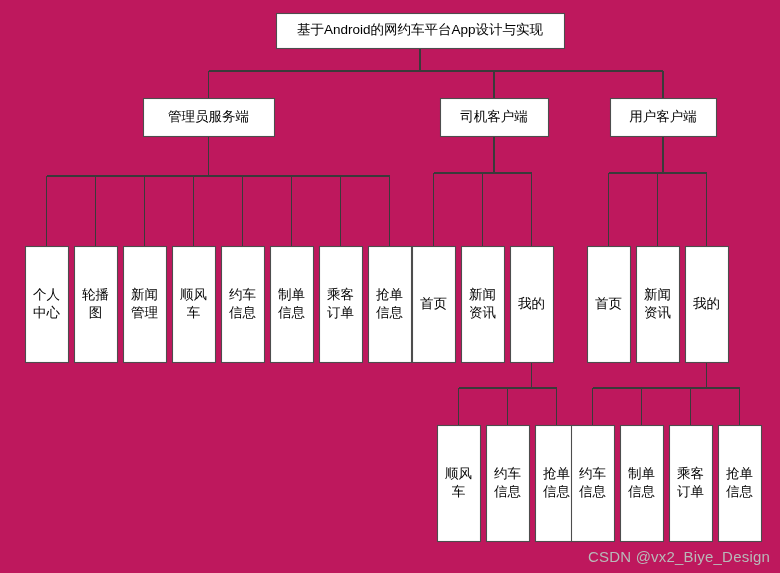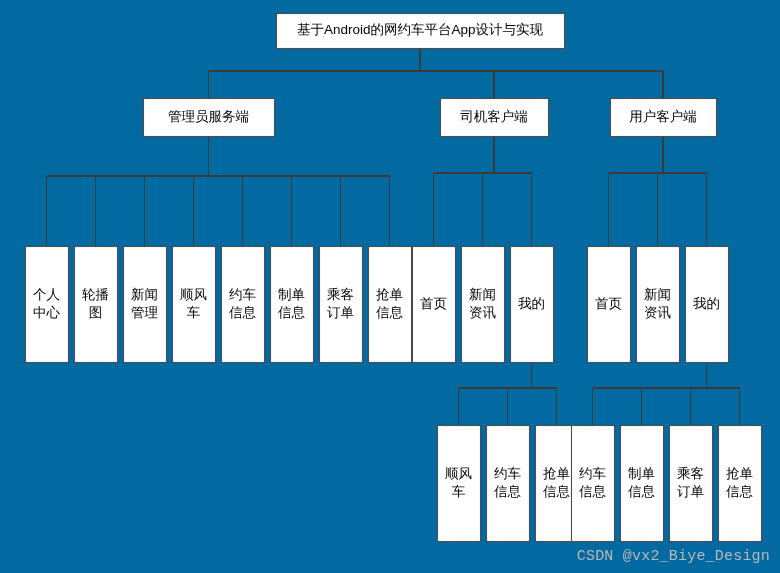--- a/index.html
+++ b/index.html
@@ -12,21 +12,21 @@
     width: 780px;
     height: 573px;
     font-family: "Liberation Sans", "DejaVu Sans", sans-serif;
     overflow: hidden;
     position: relative;
   }
   #diagram-root {
     position: relative;
     width: 780px;
     height: 573px;
-    background: #0369a1;
+    background: #be185d;
   }
   svg.diagram-canvas {
     position: absolute;
     left: 0;
     top: 0;
     width: 780px;
     height: 573px;
     display: block;
   }
   .node-box {
@@ -46,21 +46,21 @@
     text-anchor: middle;
     dominant-baseline: middle;
   }
   .label-root { font-size: 13.5px; }
   .label-level2 { font-size: 13.5px; }
   .label-leaf { font-size: 13.5px; }
   .watermark {
     position: absolute;
     right: 10px;
     bottom: 8px;
-    font-family: Liberation Mono, monospace;
+    font-family: Liberation Sans, sans-serif;
     font-size: 15px;
     color: #b9b9b9;
     letter-spacing: 0.2px;
     white-space: nowrap;
     user-select: none;
   }
 </style>
 </head>
 <body>
 

